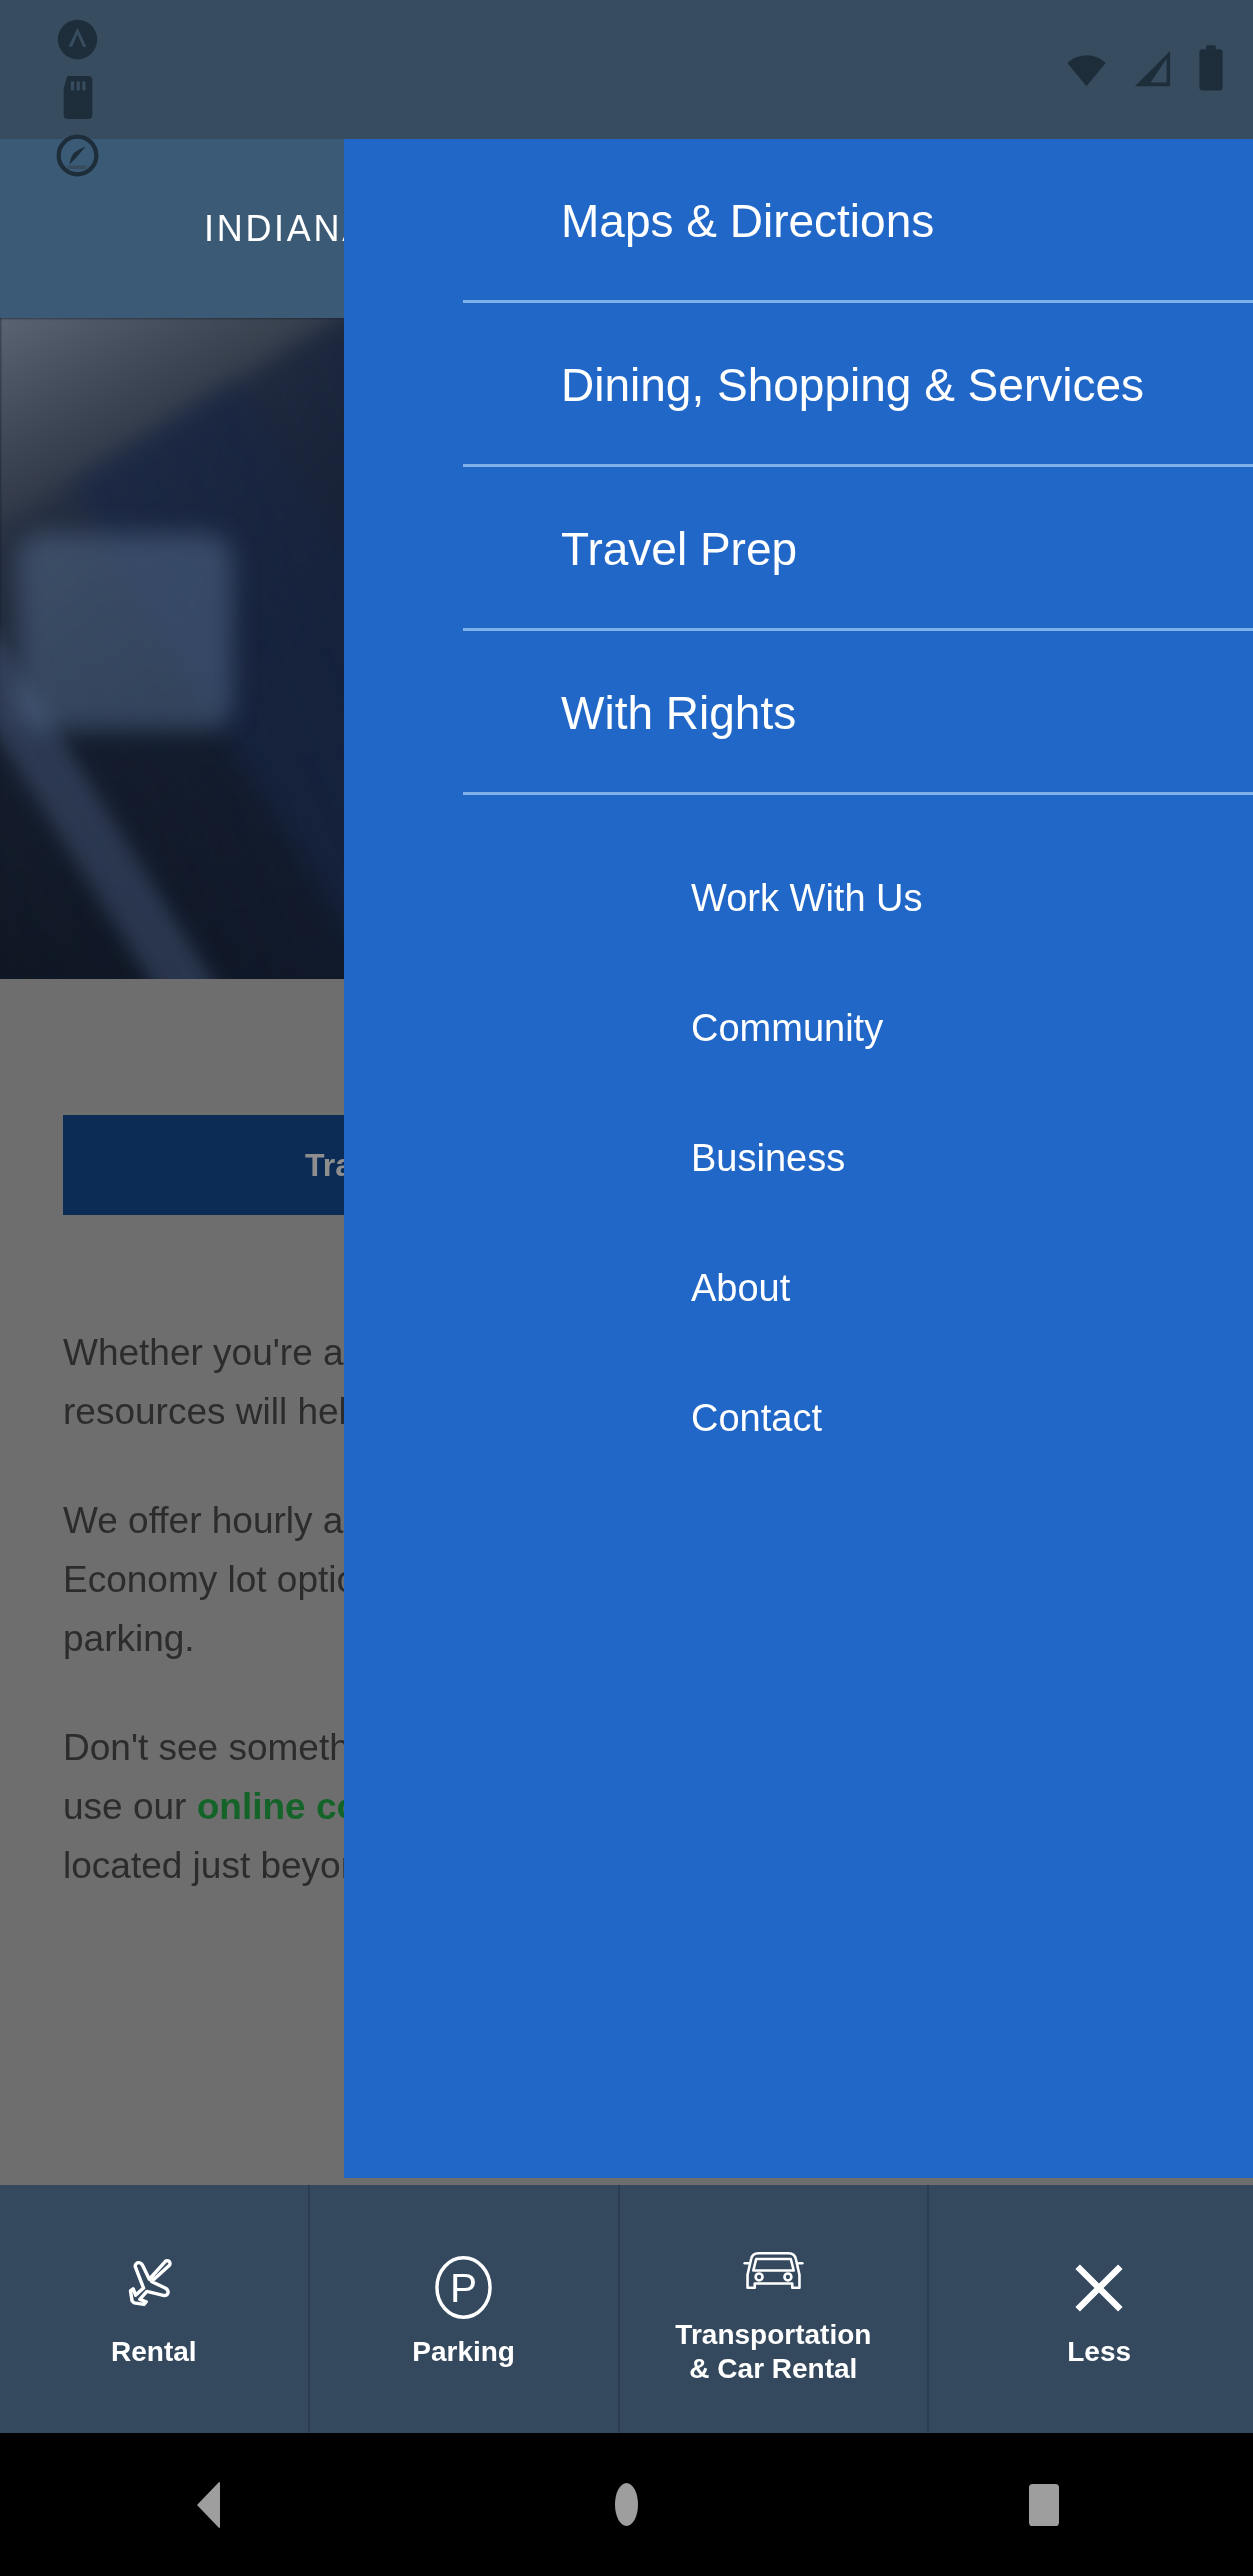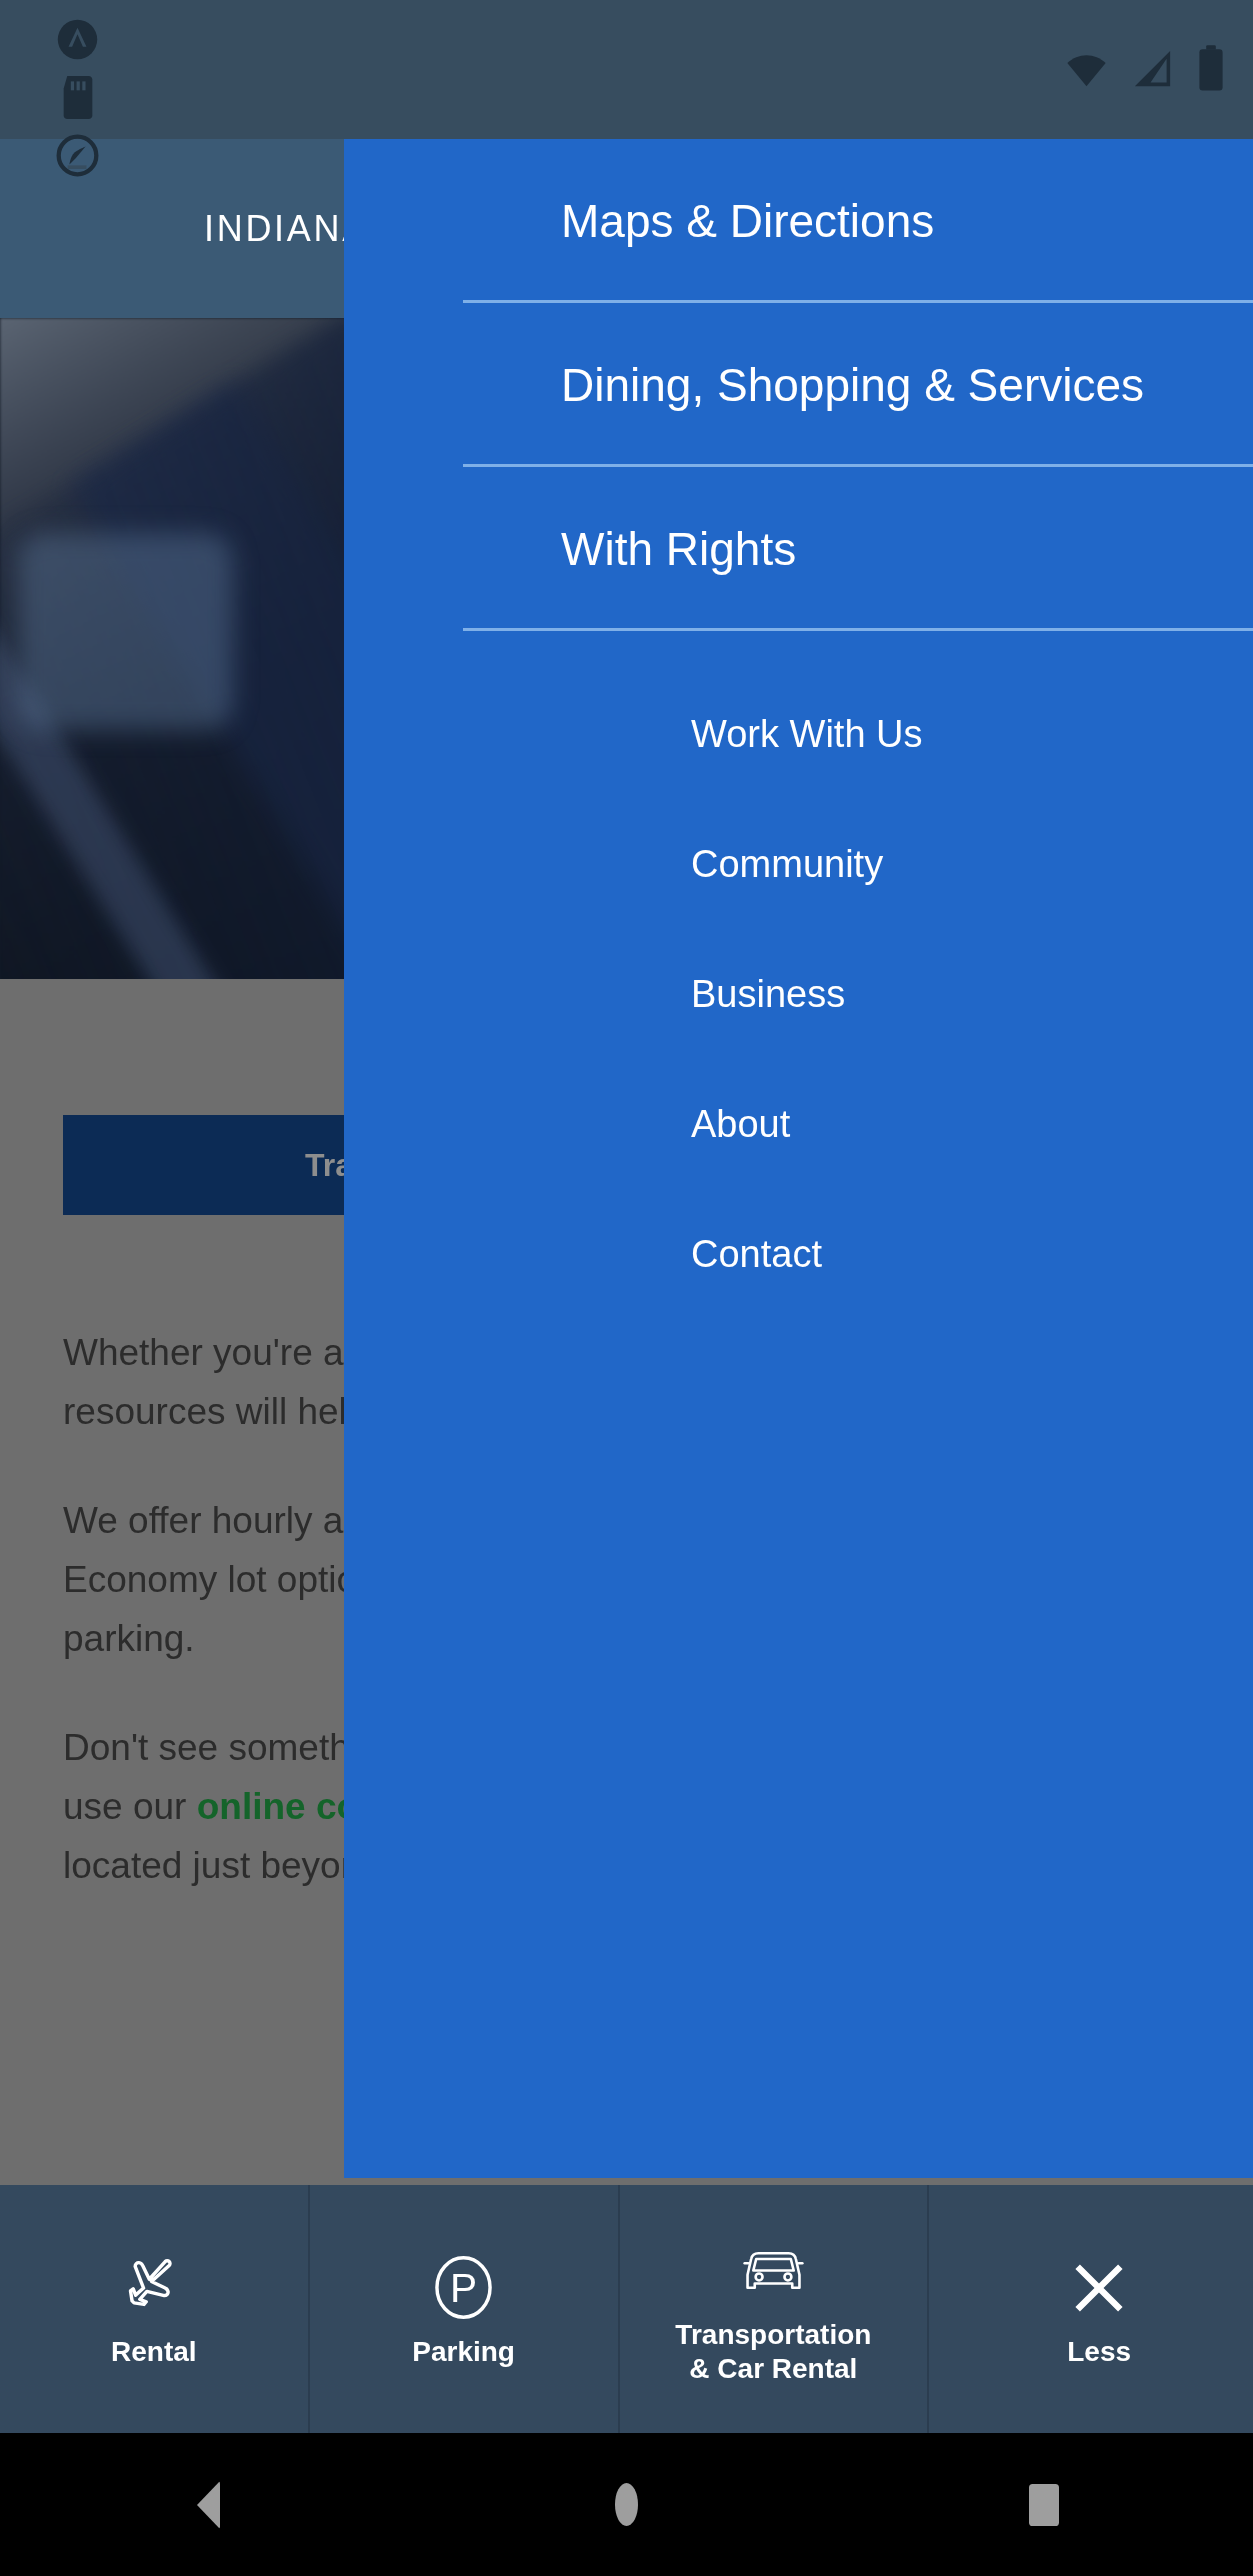--- a/index.html
+++ b/index.html
@@ -239,20 +239,21 @@
         <p><span>Whether you're arriving, departing or connecting at IND, these resources will help you easily get to your next destination.</span></p>
         <p><span>We offer hourly and daily parking in the </span><span class="lnk">Garage</span><span>, </span><span class="lnk">Park &amp; Fly</span><span> and Economy lot options offers as well as </span><span class="lnk">parkIND Plus</span><span> reserved parking.</span></p>
         <p><span>Don't see something? Contact Guest Services at </span><span class="lnk">317-487-9594</span><span> or use our </span><span class="lnk">online contact form</span><span>, or visit the Guest Services Center located just beyond Ticketing.</span></p>
       </div>
   </div>
 
   <div id="menu">
     <div class="menu-primary" id="menu-primary">
         <div class="m-item m-primary"><span>Maps &amp; Directions</span><span class="divider"></span></div>
         <div class="m-item m-primary"><span>Dining, Shopping &amp; Services</span><span class="divider"></span></div>
+        <div class="m-item m-primary"><span>Travel Prep</span><span class="divider"></span></div>
         <div class="m-item m-primary"><span>With Rights</span><span class="divider"></span></div>
       </div>
     <div class="sec-wrap" id="menu-secondary">
         <div class="m-item m-secondary"><span>Work With Us</span></div>
         <div class="m-item m-secondary"><span>Community</span></div>
         <div class="m-item m-secondary"><span>Business</span></div>
         <div class="m-item m-secondary"><span>About</span></div>
         <div class="m-item m-secondary"><span>Contact</span></div>
       </div>
   </div>

